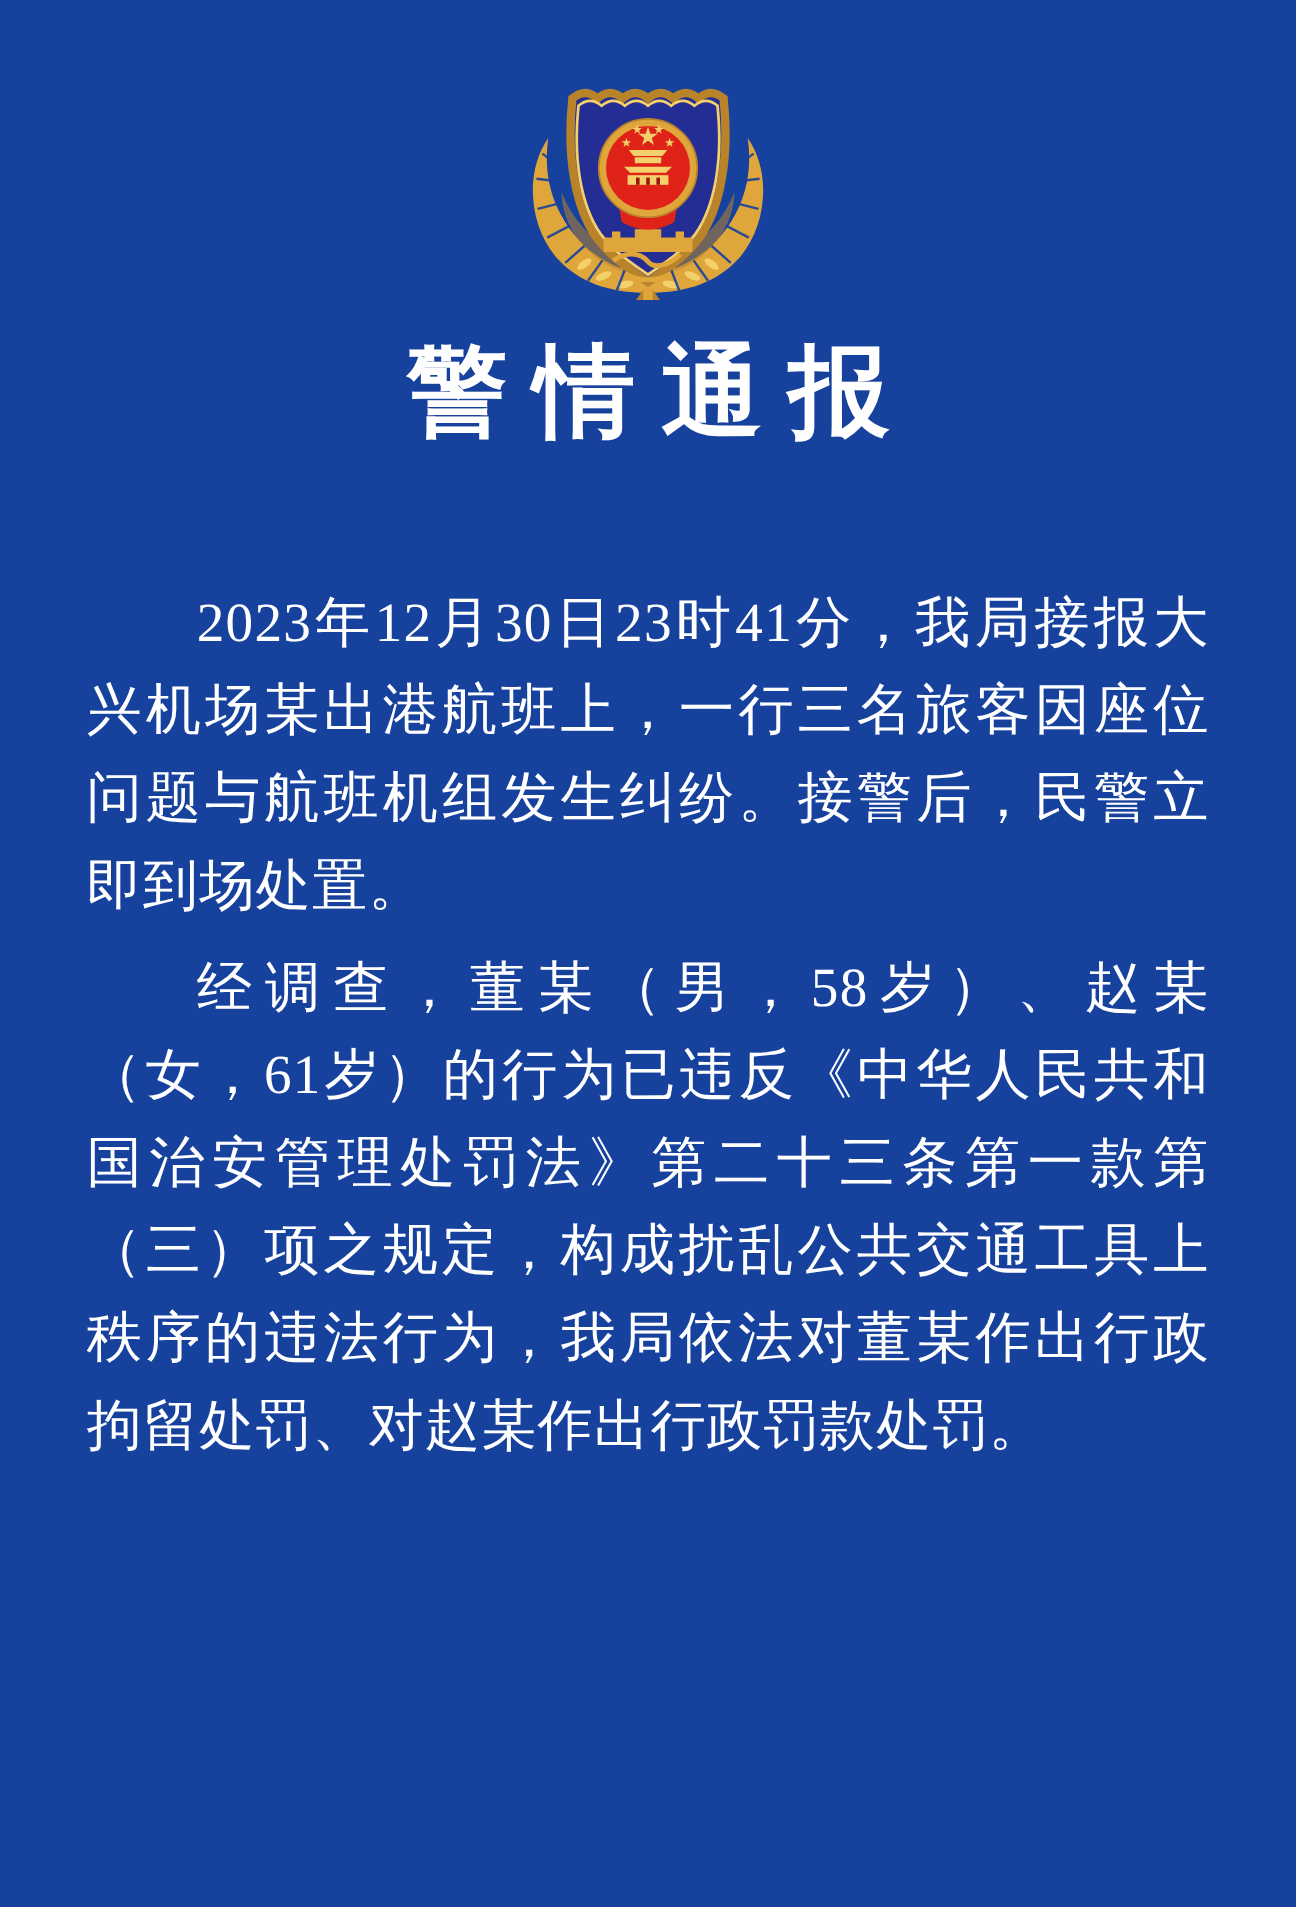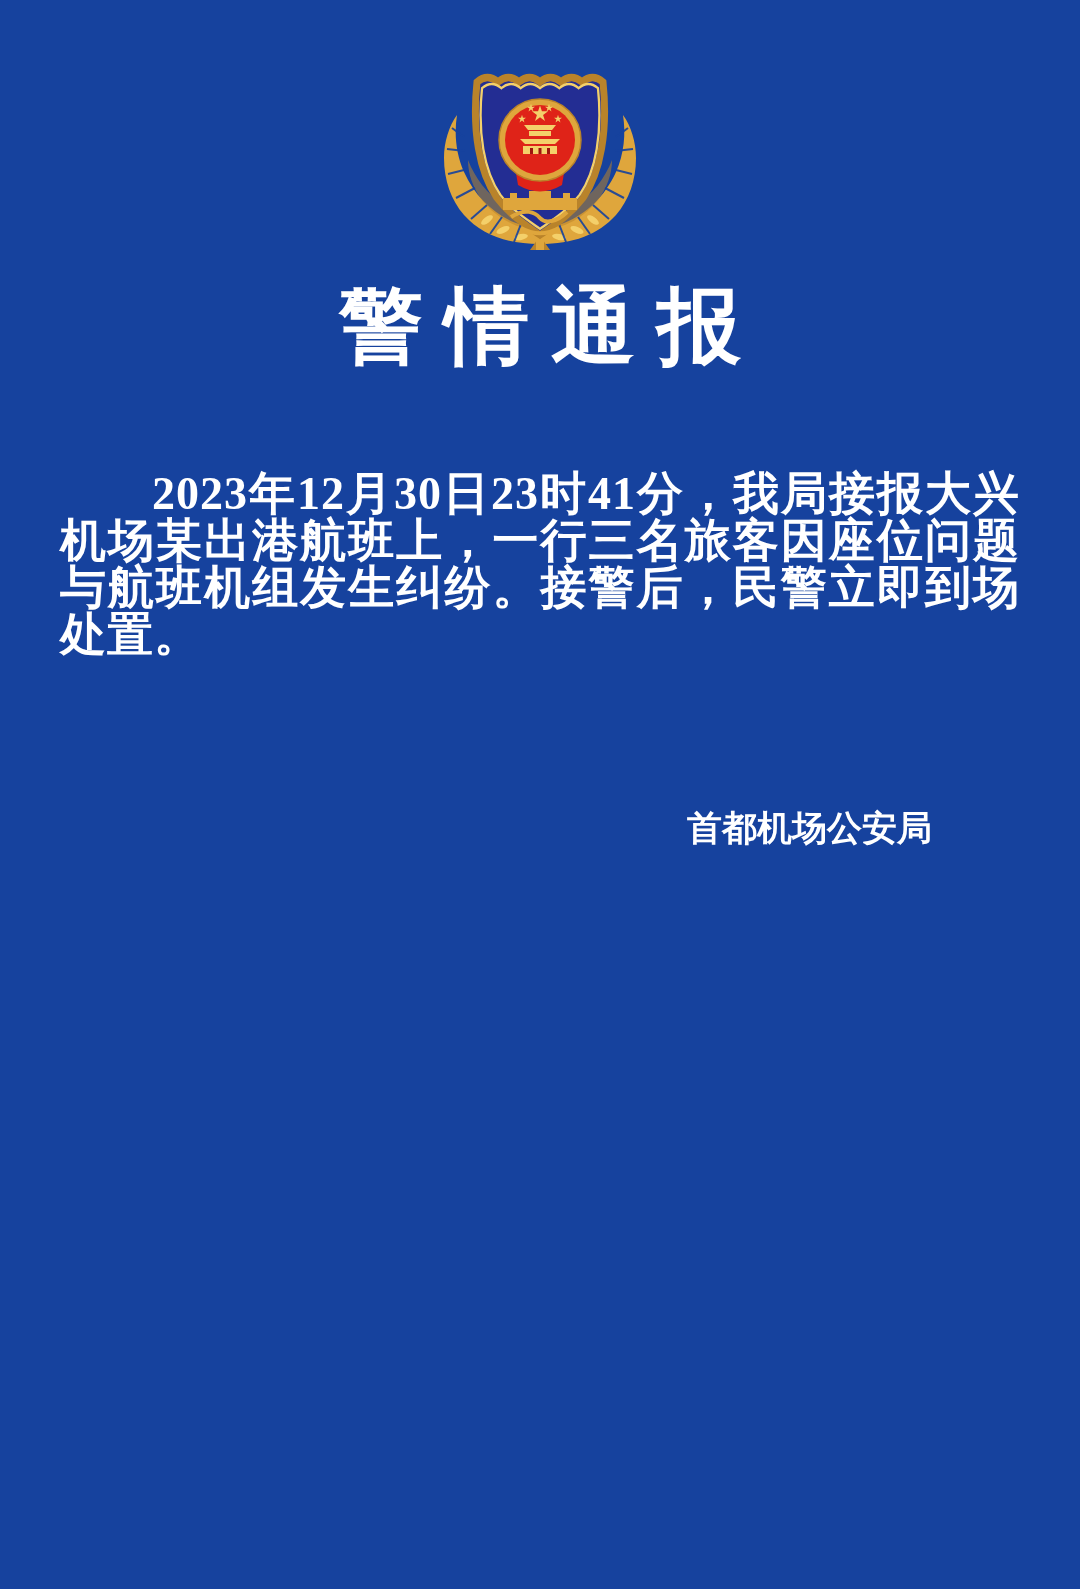--- a/index.html
+++ b/index.html
@@ -34,24 +34,24 @@
     font-weight:bold;
     font-size:84px;
     line-height:1;
     letter-spacing:22px;
     text-indent:22px; 
   }
   .notice-body{
     padding:102px 60px 0 60px;
   }
   .notice-body p{
-    margin:0;
+    margin:12px;
     font-size:46px;
-    line-height:47px;
-    font-weight:bold;
+    line-height:73px;
+    font-weight:normal;
     text-align:justify;
     text-justify:inter-ideograph;
     text-indent:2em;
     letter-spacing:1px;
   }
   .signature{
     margin-top:145px;
     display:flex;
     justify-content:flex-end;
     padding-right:148px;
@@ -134,20 +134,21 @@
       <rect class="f-red-d" x="95" y="96" width="3" height="6"></rect>
       <rect class="f-red-d" x="103.5" y="96" width="3" height="6"></rect>
       <rect class="f-red-d" x="112" y="96" width="3" height="6"></rect>
     </svg>
   </div>
 
   <h1 class="notice-title">警情通报</h1>
 
   <div class="notice-body">
     <p>2023年12月30日23时41分，我局接报大兴机场某出港航班上，一行三名旅客因座位问题与航班机组发生纠纷。接警后，民警立即到场处置。</p>
+    <p>经调查，董某（男，58岁）、赵某（女，61岁）的行为已违反《中华人民共和国治安管理处罚法》第二十三条第一款第（三）项之规定，构成扰乱公共交通工具上秩序的违法行为，我局依法对董某作出行政拘留处罚、对赵某作出行政罚款处罚。</p>
   </div>
 
   <div class="signature">
     <div class="signature-inner">
       <div>首都机场公安局</div>
     </div>
   </div>
 
 </div>
 

